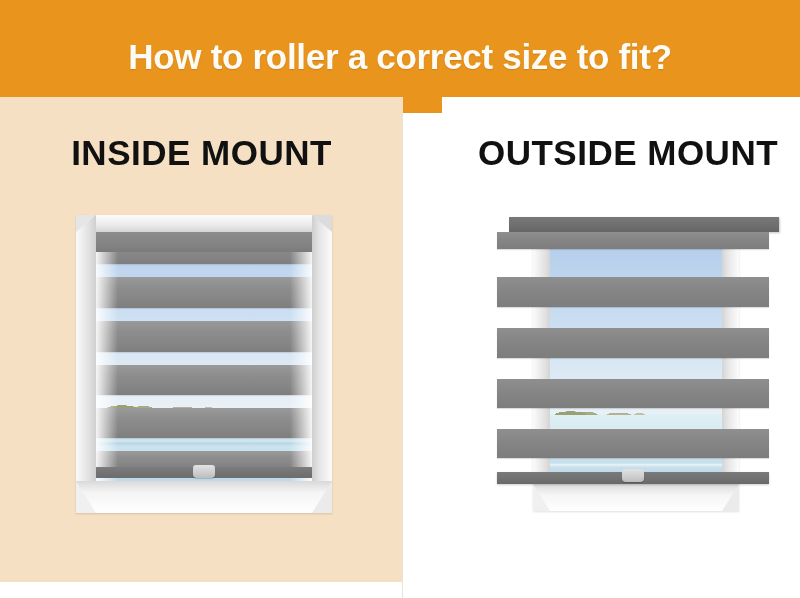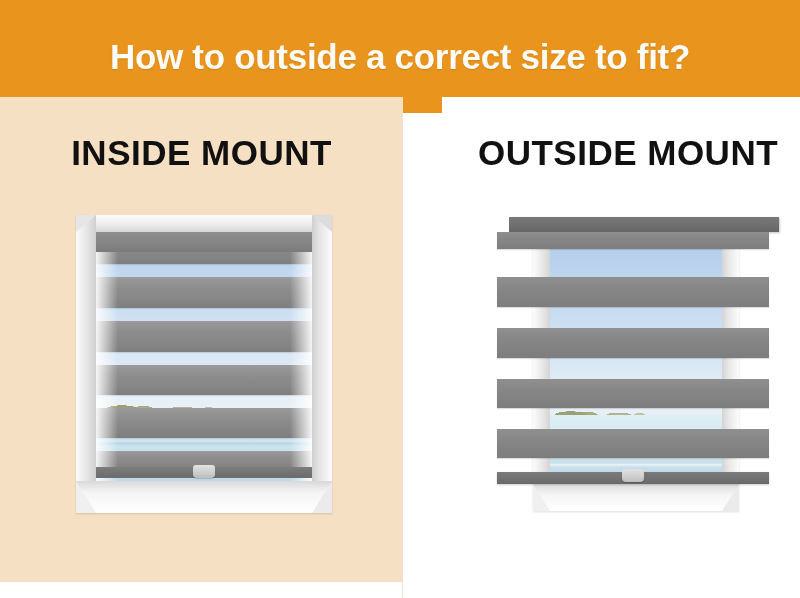--- a/index.html
+++ b/index.html
@@ -304,21 +304,21 @@
     position:absolute; width:1px; height:1px; overflow:hidden;
     clip: rect(0 0 0 0); white-space:nowrap;
   }
 </style>
 </head>
 <body>
 
 <div id="infographic">
 
   <div class="banner" style="background: rgb(232, 148, 29);">
-    <div class="banner-title" style="color: rgb(253, 251, 245);">How to outside a correct size to fit?</div>
+    <div class="banner-title" style="color: rgb(253, 251, 245);">How to roller a correct size to fit?</div>
   </div>
 
   <div class="panel panel-left" style="background: rgb(246, 224, 196);">
 
     <div class="panel-heading">INSIDE MOUNT</div>
 
     <div class="im-stage">
 
       <div class="im-frame-outer"></div>
 

